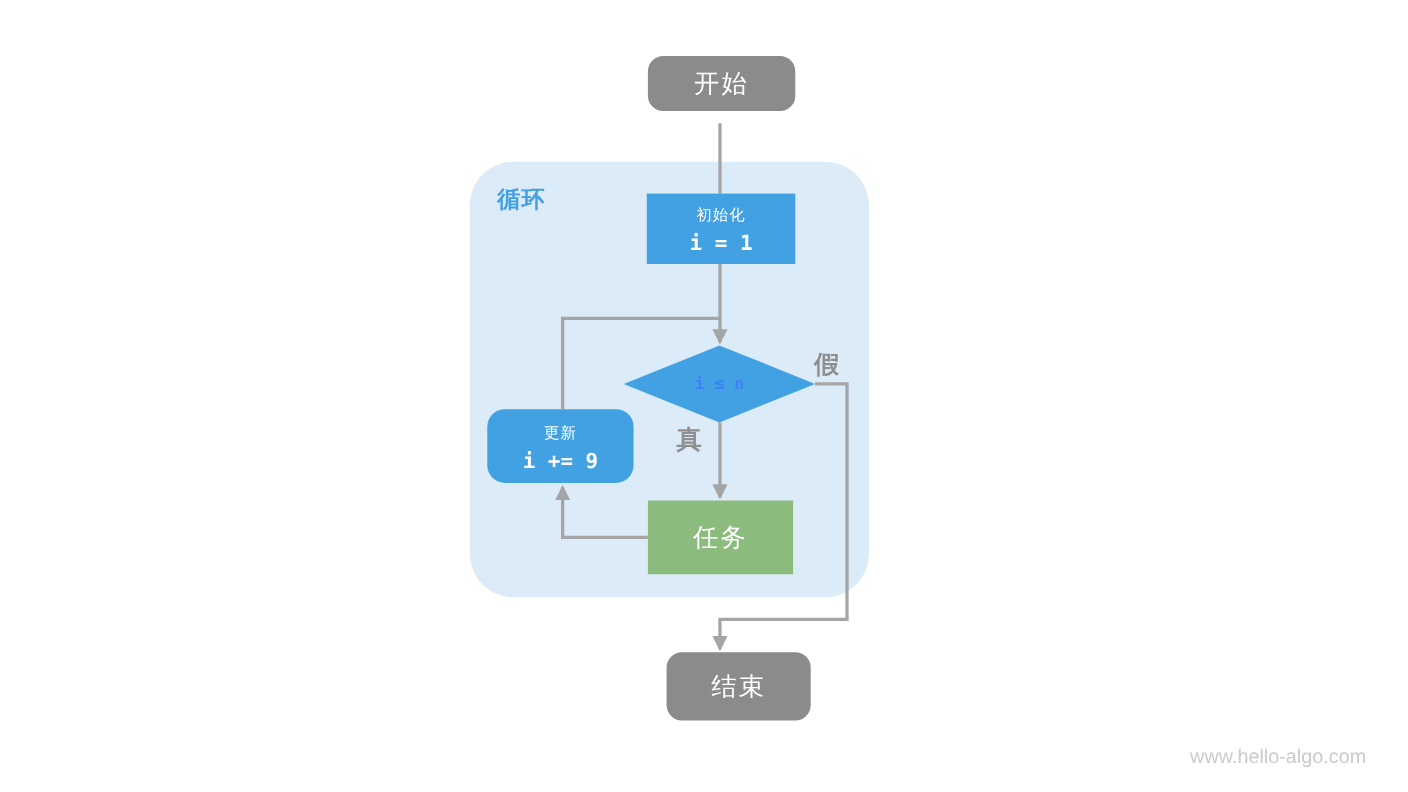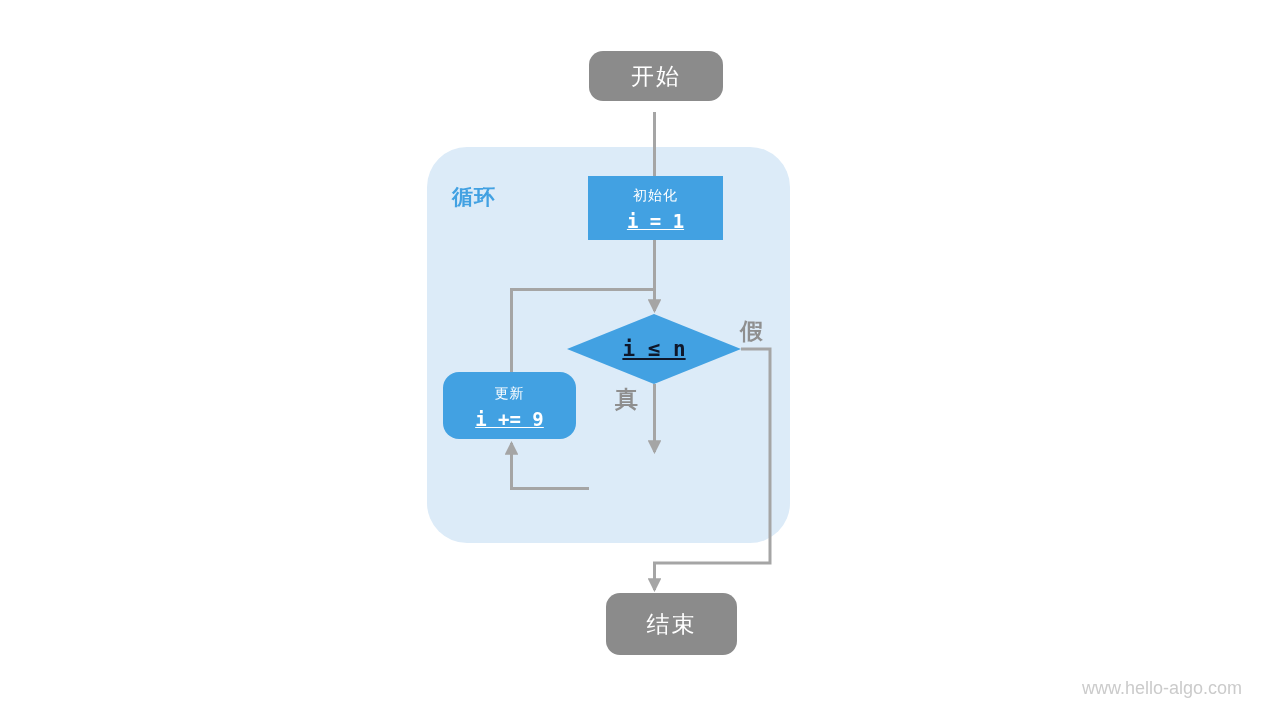--- a/index.html
+++ b/index.html
@@ -17,50 +17,50 @@
   body { font-family: "Liberation Sans", sans-serif; }
 
   .canvas { position: relative; width: 1280px; height: 720px; background: var(--page-bg); }
 
   .loop-container {
     position: absolute; left: 427px; top: 147px; width: 363px; height: 396px;
     background: var(--loop-bg); border-radius: 40px; z-index: 1;
   }
   .loop-label {
     position: absolute; left: 25px; top: 20px;
-    color: var(--accent-blue); font-size: 21px; font-weight: bold; letter-spacing: 1px; margin-top: 16px;
+    color: var(--accent-blue); font-size: 21px; font-weight: bold; letter-spacing: 1px;
   }
 
   svg.connectors { position: absolute; left: 0; top: 0; z-index: 2; }
   .edge { stroke: var(--line-gray); stroke-width: 3; fill: none; }
   .arrowhead { fill: var(--line-gray); }
   .diamond-shape { fill: var(--accent-blue); }
 
   .node {
     position: absolute; z-index: 3;
     display: flex; flex-direction: column; align-items: center; justify-content: center;
     color: #ffffff; text-align: center;
   }
   .node .title { font-size: 14px; font-weight: 400; line-height: 27px; letter-spacing: 1px; }
   .node .label { font-size: 23px; font-weight: 500; letter-spacing: 2px; }
   .node .code, .diamond-text {
     font-family: "DejaVu Sans Mono", monospace;
-    font-size: 19px; font-weight: bold; line-height: 25px; text-decoration: underline;
+    font-size: 19px; font-weight: bold; line-height: 25px;
   }
   .node-start, .node-end { background: var(--node-gray); border-radius: 14px; }
   .node-start { left: 589px; top: 51px;  width: 134px; height: 50px; }
   .node-end   { left: 589px; top: 593px; width: 131px; height: 62px; margin-left: 17px; }
   .node-init   { left: 588px; top: 176px; width: 135px; height: 64px; background: var(--accent-blue); }
   .node-update { left: 443px; top: 372px; width: 133px; height: 67px; background: var(--accent-blue); border-radius: 16px; }
   .node-task   { left: 589px; top: 455px; width: 132px; height: 67px; background: var(--task-green); }
 
   .diamond-text {
     position: absolute; left: 567px; top: 314px; width: 174px; height: 70px; z-index: 3;
     display: flex; align-items: center; justify-content: center;
-    color: #0f172a; font-size: 21px;
+    color: #3b82f6; font-size: 15px;
   }
 
   .edge-label {
     position: absolute; z-index: 3;
     color: var(--edge-label-gray); font-size: 23px; font-weight: bold;
   }
   .edge-label-true  { left: 615px; top: 384px; }
   .edge-label-false { left: 740px; top: 316px; }
 
   .watermark {
@@ -108,20 +108,23 @@
     <span class="code">i = 1</span>
   </div>
 
   <div class="diamond-text">i ≤ n</div>
 
   <div class="node node-update">
     <span class="title">更新</span>
     <span class="code">i += 9</span>
   </div>
 
+  <div class="node node-task">
+    <span class="label">任务</span>
+  </div>
 
   <div class="node node-end">
     <span class="label">结束</span>
   </div>
 
   <span class="edge-label edge-label-true">真</span>
   <span class="edge-label edge-label-false">假</span>
 
   <div class="watermark">www.hello-algo.com</div>
 

